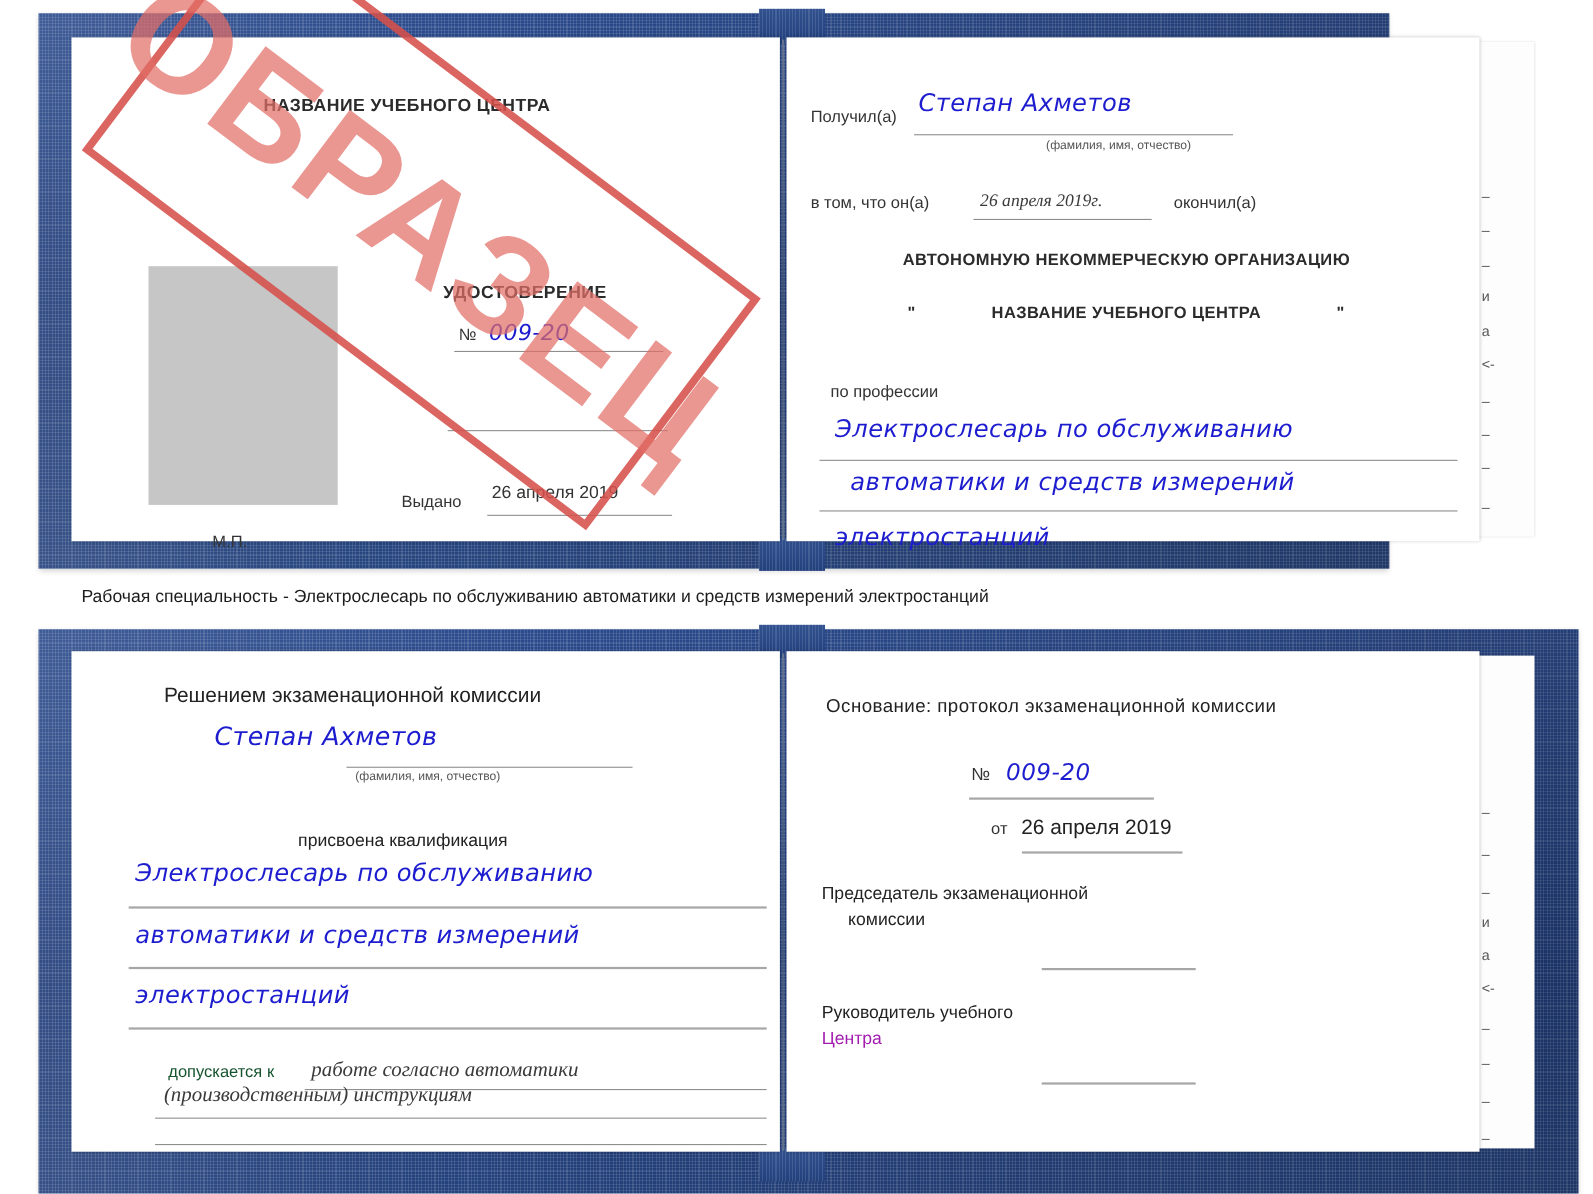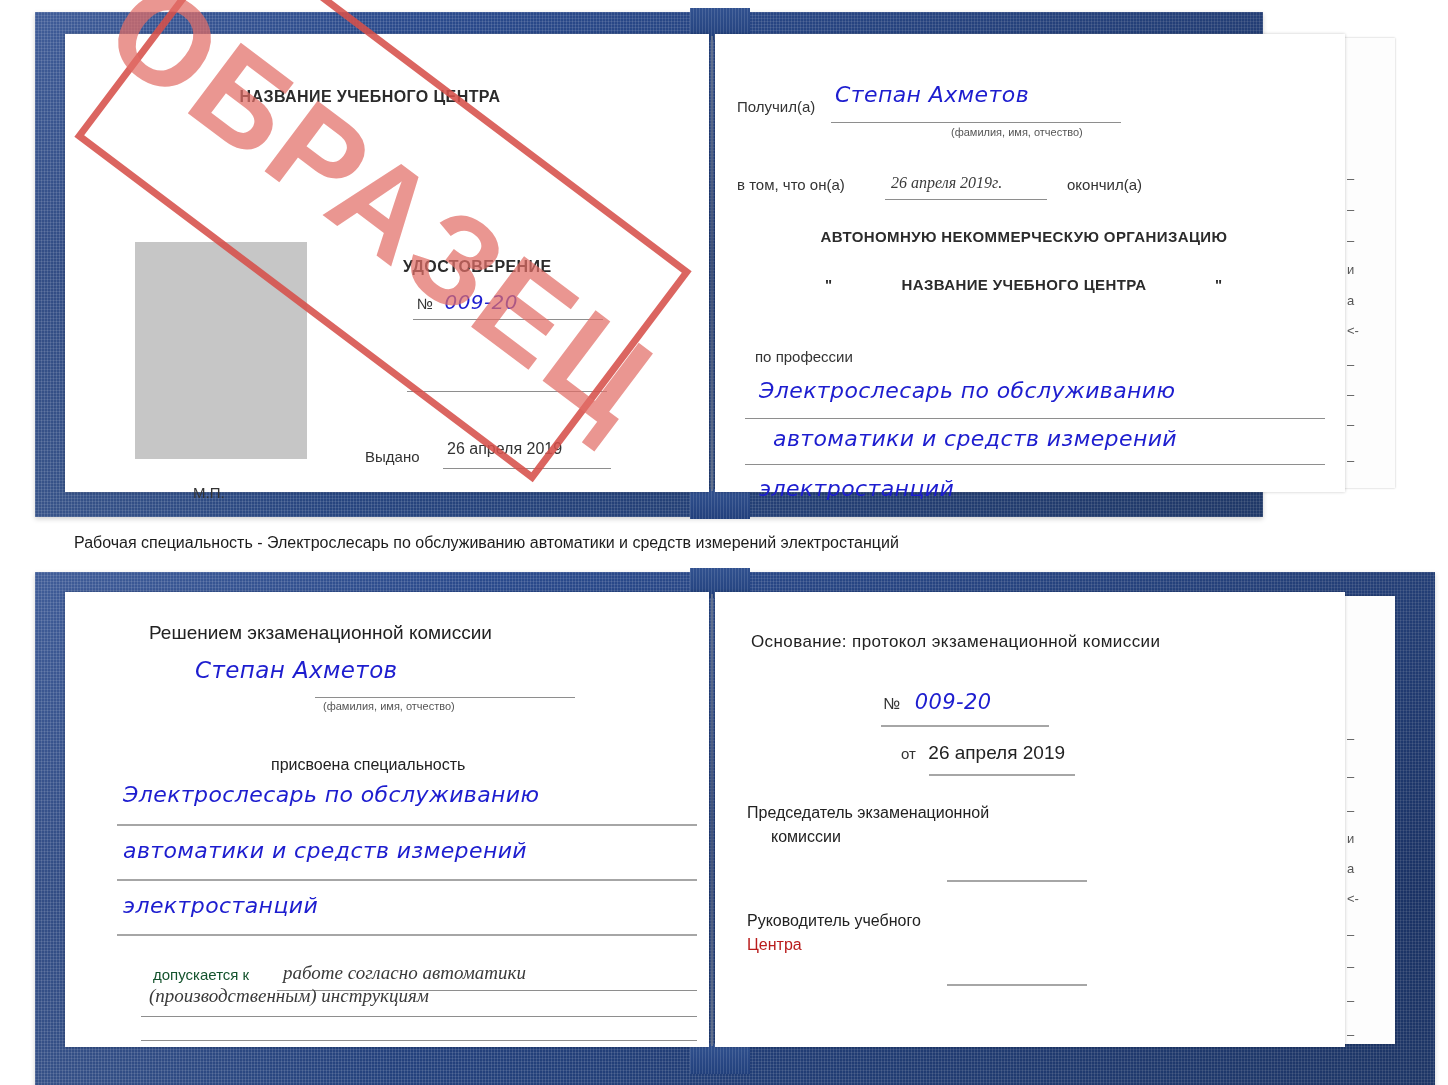--- a/index.html
+++ b/index.html
@@ -148,21 +148,21 @@
   <div class="edge-page" style="left:1292px;top:24px;width:68px;height:448px;"></div>
 
   <div class="page" style="left:30px;top:20px;width:644px;height:455px;">
 
     <div class="abs" style="left:84px;top:30px;font-size:19px;color:#222;">Решением экзаменационной комиссии</div>
 
     <div class="abs hand" style="left:130px;top:65px;font-size:23px;">Степан Ахметов</div>
     <div class="rule" style="left:250px;top:105px;width:260px;"></div>
     <div class="abs small" style="left:258px;top:108px;">(фамилия, имя, отчество)</div>
 
-    <div class="abs" style="left:206px;top:164px;font-size:16px;color:#222;">присвоена специальность</div>
+    <div class="abs" style="left:206px;top:164px;font-size:16px;color:#222;">присвоена квалификация</div>
 
     <div class="abs hand" style="left:58px;top:190px;font-size:22px;">Электрослесарь по обслуживанию</div>
     <div class="rule thick" style="left:52px;top:232px;width:580px;"></div>
 
     <div class="abs hand" style="left:58px;top:246px;font-size:22px;">автоматики и средств измерений</div>
     <div class="rule thick" style="left:52px;top:287px;width:580px;"></div>
 
     <div class="abs hand" style="left:58px;top:301px;font-size:22px;">электростанций</div>
     <div class="rule thick" style="left:52px;top:342px;width:580px;"></div>
 
@@ -191,21 +191,21 @@
       <span style="font-size:15px;color:#333;">от</span>
       <span style="font-size:19px;color:#222;margin-left:8px;">26 апреля 2019</span>
     </div>
     <div class="rule thick" style="left:214px;top:182px;width:146px;"></div>
 
     <div class="abs" style="left:32px;top:212px;font-size:16px;color:#222;">Председатель экзаменационной</div>
     <div class="abs" style="left:32px;top:236px;font-size:16px;color:#222;margin-left:24px;">комиссии</div>
     <div class="rule thick" style="left:232px;top:288px;width:140px;"></div>
 
     <div class="abs" style="left:32px;top:320px;font-size:16px;color:#222;">Руководитель учебного</div>
-    <div class="abs" style="left:32px;top:344px;font-size:16px;color:#b91c1c;">Центра</div>
+    <div class="abs" style="left:32px;top:344px;font-size:16px;color:#a21caf;">Центра</div>
     <div class="rule thick" style="left:232px;top:392px;width:140px;"></div>
   </div>
 
   <div class="abs" style="left:1312px;top:160px;width:40px;">
     <div class="edge-frag" style="left:0;top:0;">–</div>
     <div class="edge-frag" style="left:0;top:38px;">–</div>
     <div class="edge-frag" style="left:0;top:72px;">–</div>
     <div class="edge-frag" style="left:0;top:100px;">и</div>
     <div class="edge-frag" style="left:0;top:130px;">а</div>
     <div class="edge-frag" style="left:0;top:160px;">&lt;-</div>

